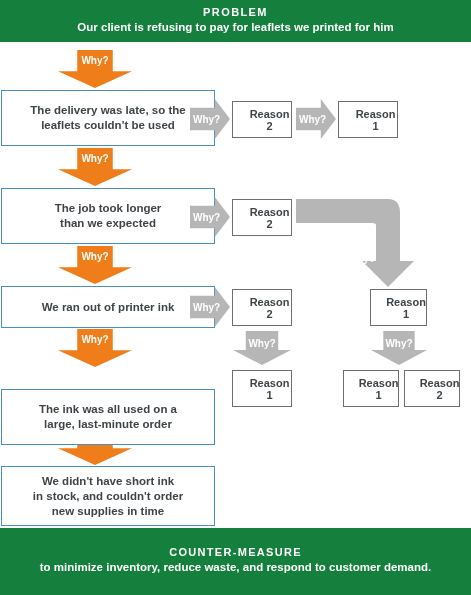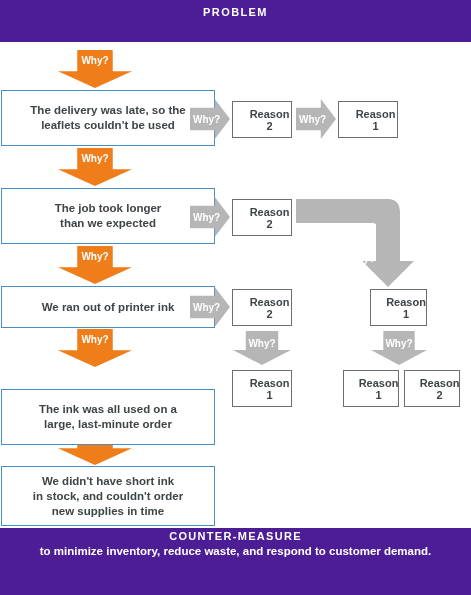--- a/index.html
+++ b/index.html
@@ -16,41 +16,41 @@
     height: 595px;
     background: #ffffff;
     overflow: hidden;
   }
 
   
   .banner {
     position: absolute;
     left: 0;
     width: 471px;
-    background: #4c1d95;
+    background: #15803d;
     color: #ffffff;
     text-align: center;
     box-sizing: border-box;
   }
   .banner-title {
     font-size: 11px;
     font-weight: bold;
     letter-spacing: 1.4px;
     line-height: 15px;
     padding-top: 5px;
   }
   .banner-sub {
     font-size: 11.5px;
     font-weight: bold;
     line-height: 15px;
     padding: 0 10px;
   }
   #banner-problem { top: 0; height: 42px; }
   #banner-counter { top: 528px; height: 67px; }
-  #banner-counter .banner-title { padding-top: 1px; letter-spacing: 1.3px; }
+  #banner-counter .banner-title { padding-top: 17px; letter-spacing: 1.3px; }
 
   
   .stmt {
     position: absolute;
     left: 1px;
     width: 214px;
     box-sizing: border-box;
     border: 1.4px solid #4a8fc4;
     background: #ffffff;
     color: #3e4447;
@@ -121,20 +121,21 @@
     top: 54px;
   }
 </style>
 </head>
 <body>
 
 <div id="root">
 
   <div class="banner" id="banner-problem">
     <div class="banner-title">PROBLEM</div>
+    <div class="banner-sub">Our client is refusing to pay for leaflets we printed for him</div>
   </div>
 
   <div class="arrow arrow-down" style="left:58px; top:50px; width:74px; height:38px;">
     <span class="lbl">Why?</span>
   </div>
 
   <div class="arrow arrow-down" style="left:58px; top:148px; width:74px; height:38px;">
     <span class="lbl">Why?</span>
   </div>
 

